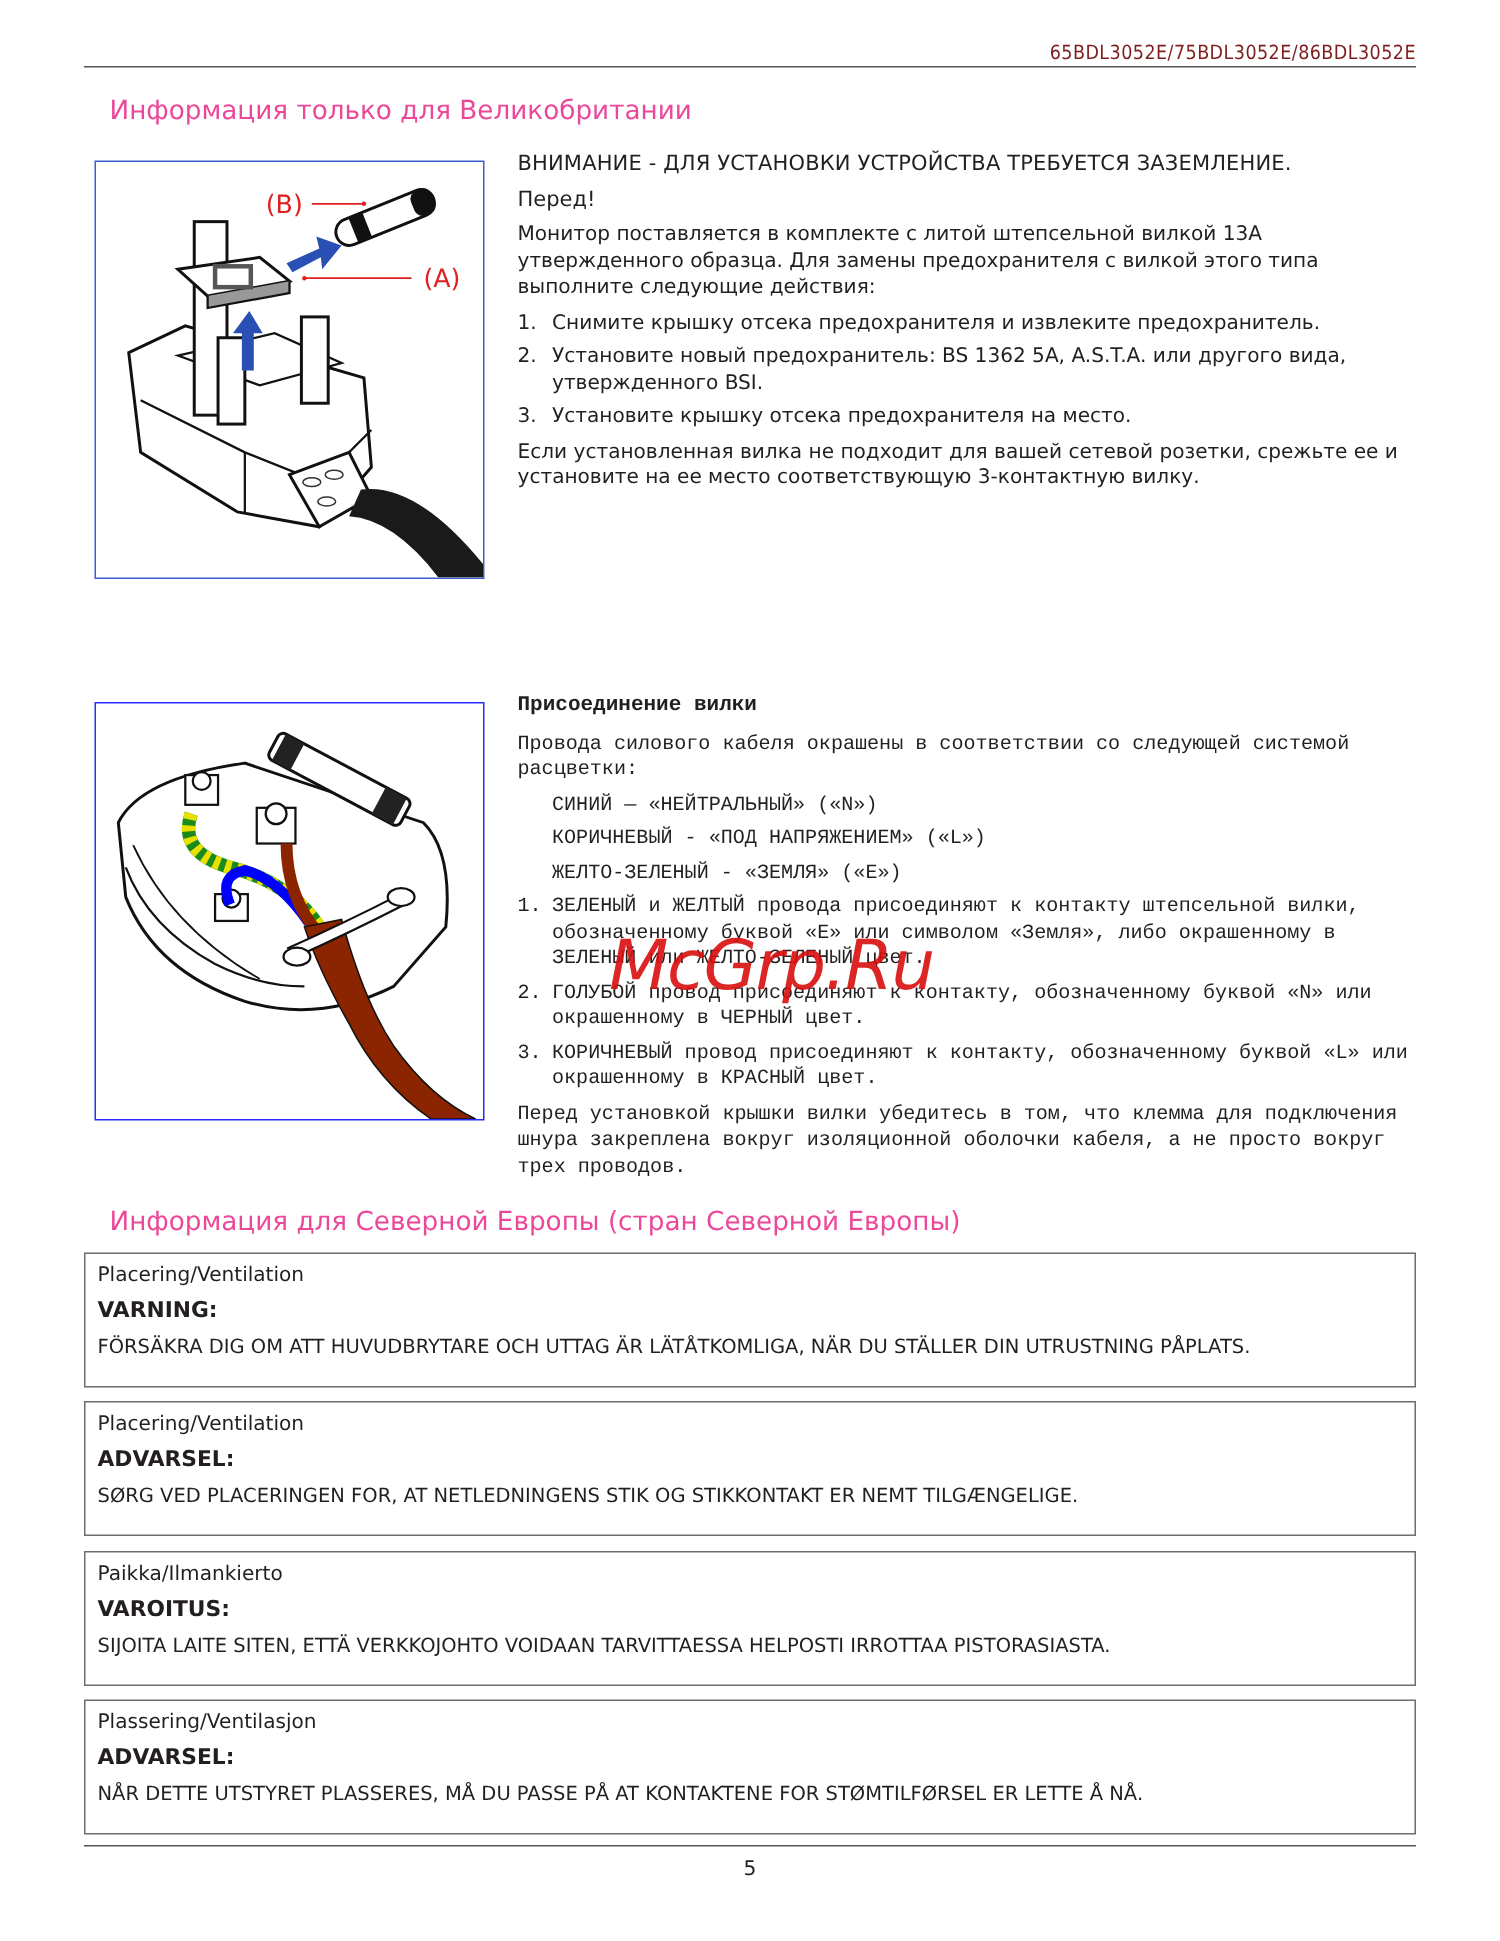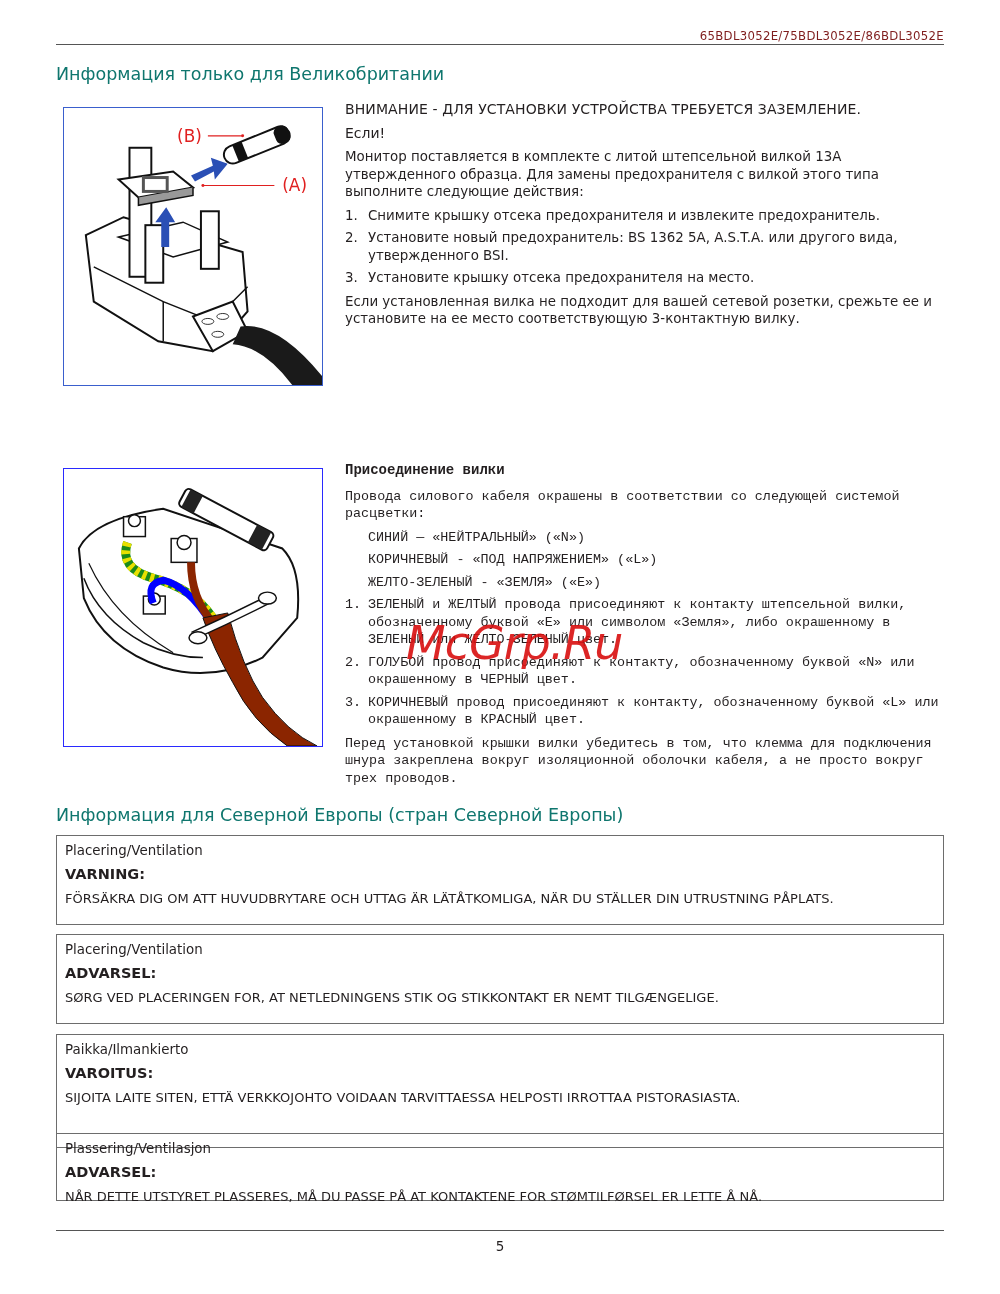--- a/index.html
+++ b/index.html
@@ -1,20 +1,20 @@
 <!DOCTYPE html>
 <html><head>
 <meta charset="utf-8">
 <style>
   html, body { margin:0; padding:0; background:#fff; }
   body { width:1000px; height:1294px; position:relative; overflow:hidden;
          font-family:"DejaVu Sans", "Liberation Sans", sans-serif; color:#231f20; }
   .header-model { position:absolute; right:56px; top:28px; font-size:13px; letter-spacing:0.3px; color:#7f1d1d; font-family:"DejaVu Sans Condensed","DejaVu Sans",sans-serif; }
   .header-rule { position:absolute; left:56px; right:56px; top:44px; height:1px; background:#555; }
-  .h1 { position:absolute; left:56px; font-size:17.5px; font-weight:normal; margin:0; color:#0f766e; }
+  .h1 { position:absolute; left:73px; font-size:17.5px; font-weight:normal; margin:0; color:#ec4899; }
   .fig { position:absolute; border:1.5px solid #3a5fcd; background:#fff; box-sizing:border-box; }
   .fig svg { width:100%; height:100%; display:block; }
   .col { position:absolute; left:345px; width:600px; font-size:13.4px; line-height:17.5px; }
   .col p { margin:0 0 6px 0; }
   .warn-title { font-size:14px; font-weight:normal; margin:0 0 4px 0; letter-spacing:0.1px; }
   .subh { font-size:14px; font-weight:bold; margin:0 0 7px 0; }
   .ol { margin:0 0 6px 0; padding:0; list-style:none; }
   .ol li { display:flex; margin-bottom:5px; }
   .ol li .num { width:23px; flex:none; }
   .ol li .txt { flex:1; }
@@ -73,21 +73,21 @@
     <circle cx="180" cy="28" r="1.5" fill="#e02020"></circle>
     <line x1="140" y1="78" x2="212" y2="78" stroke="#e02020" stroke-width="1.2"></line>
     <circle cx="140" cy="78" r="1.5" fill="#e02020"></circle>
     <text x="114" y="34" font-size="17" fill="#e02020" font-family="DejaVu Sans, sans-serif">(B)</text>
     <text x="220" y="84" font-size="17" fill="#e02020" font-family="DejaVu Sans, sans-serif">(A)</text>
   </svg>
 </div>
 
 <div class="col" style="top:101px;">
   <p class="warn-title">ВНИМАНИЕ - ДЛЯ УСТАНОВКИ УСТРОЙСТВА ТРЕБУЕТСЯ ЗАЗЕМЛЕНИЕ.</p>
-  <p class="subh" style="font-weight:normal;margin-bottom:6px;">Если!</p>
+  <p class="subh" style="font-weight:normal;margin-bottom:6px;">Перед!</p>
   <p>Монитор поставляется в комплекте с литой штепсельной вилкой 13А утвержденного образца. Для замены предохранителя с вилкой этого типа выполните следующие действия:</p>
   <ul class="ol">
     <li>
         <span class="num">1.</span>
         <span class="txt">Снимите крышку отсека предохранителя и извлеките предохранитель.</span>
       </li>
     <li>
         <span class="num">2.</span>
         <span class="txt">Установите новый предохранитель: BS 1362 5A, A.S.T.A. или другого вида, утвержденного BSI.</span>
       </li>
@@ -164,26 +164,26 @@
   <p class="w">VARNING:</p>
   <p class="t">FÖRSÄKRA DIG OM ATT HUVUDBRYTARE OCH UTTAG ÄR LÄTÅTKOMLIGA, NÄR DU STÄLLER DIN UTRUSTNING PÅPLATS.</p>
 </div>
 
 <div class="nbox" style="top:934px; height:90px;">
   <p class="sub">Placering/Ventilation</p>
   <p class="w">ADVARSEL:</p>
   <p class="t">SØRG VED PLACERINGEN FOR, AT NETLEDNINGENS STIK OG STIKKONTAKT ER NEMT TILGÆNGELIGE.</p>
 </div>
 
-<div class="nbox" style="top:1034px; height:114px;">
+<div class="nbox" style="top:1034px; height:90px;">
   <p class="sub">Paikka/Ilmankierto</p>
   <p class="w">VAROITUS:</p>
   <p class="t">SIJOITA LAITE SITEN, ETTÄ VERKKOJOHTO VOIDAAN TARVITTAESSA HELPOSTI IRROTTAA PISTORASIASTA.</p>
 </div>
 
-<div class="nbox" style="top:1133px; height:68px;">
+<div class="nbox" style="top:1133px; height:90px;">
   <p class="sub">Plassering/Ventilasjon</p>
   <p class="w">ADVARSEL:</p>
   <p class="t">NÅR DETTE UTSTYRET PLASSERES, MÅ DU PASSE PÅ AT KONTAKTENE FOR STØMTILFØRSEL ER LETTE Å NÅ.</p>
 </div>
 
 <div class="footer-rule"></div>
 <div class="page-num">5</div>
 
 </body></html>

